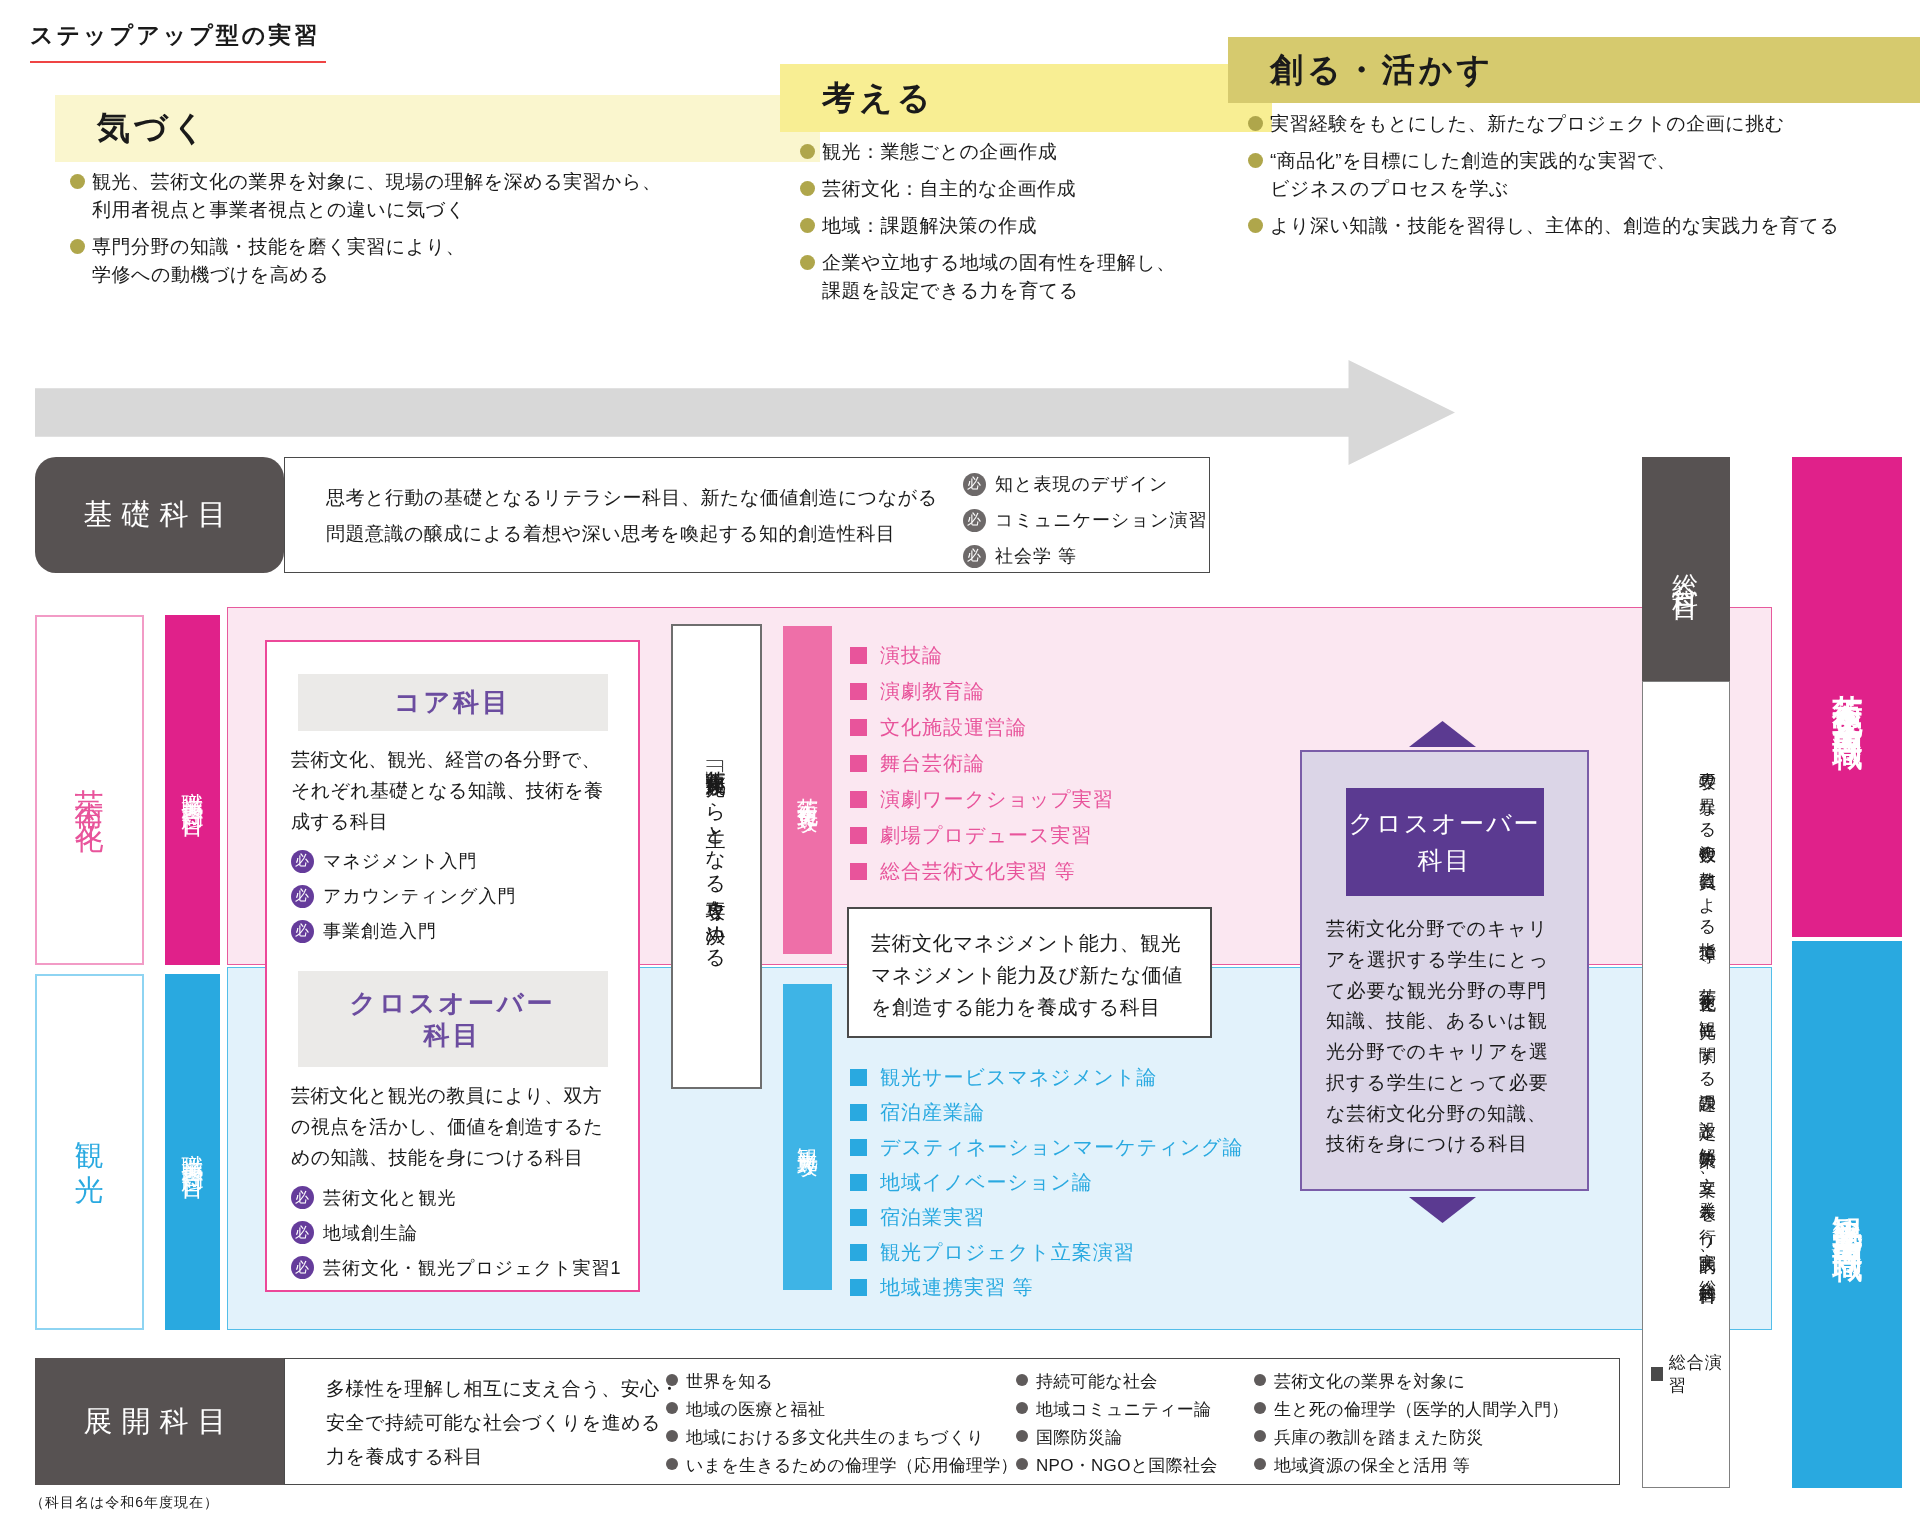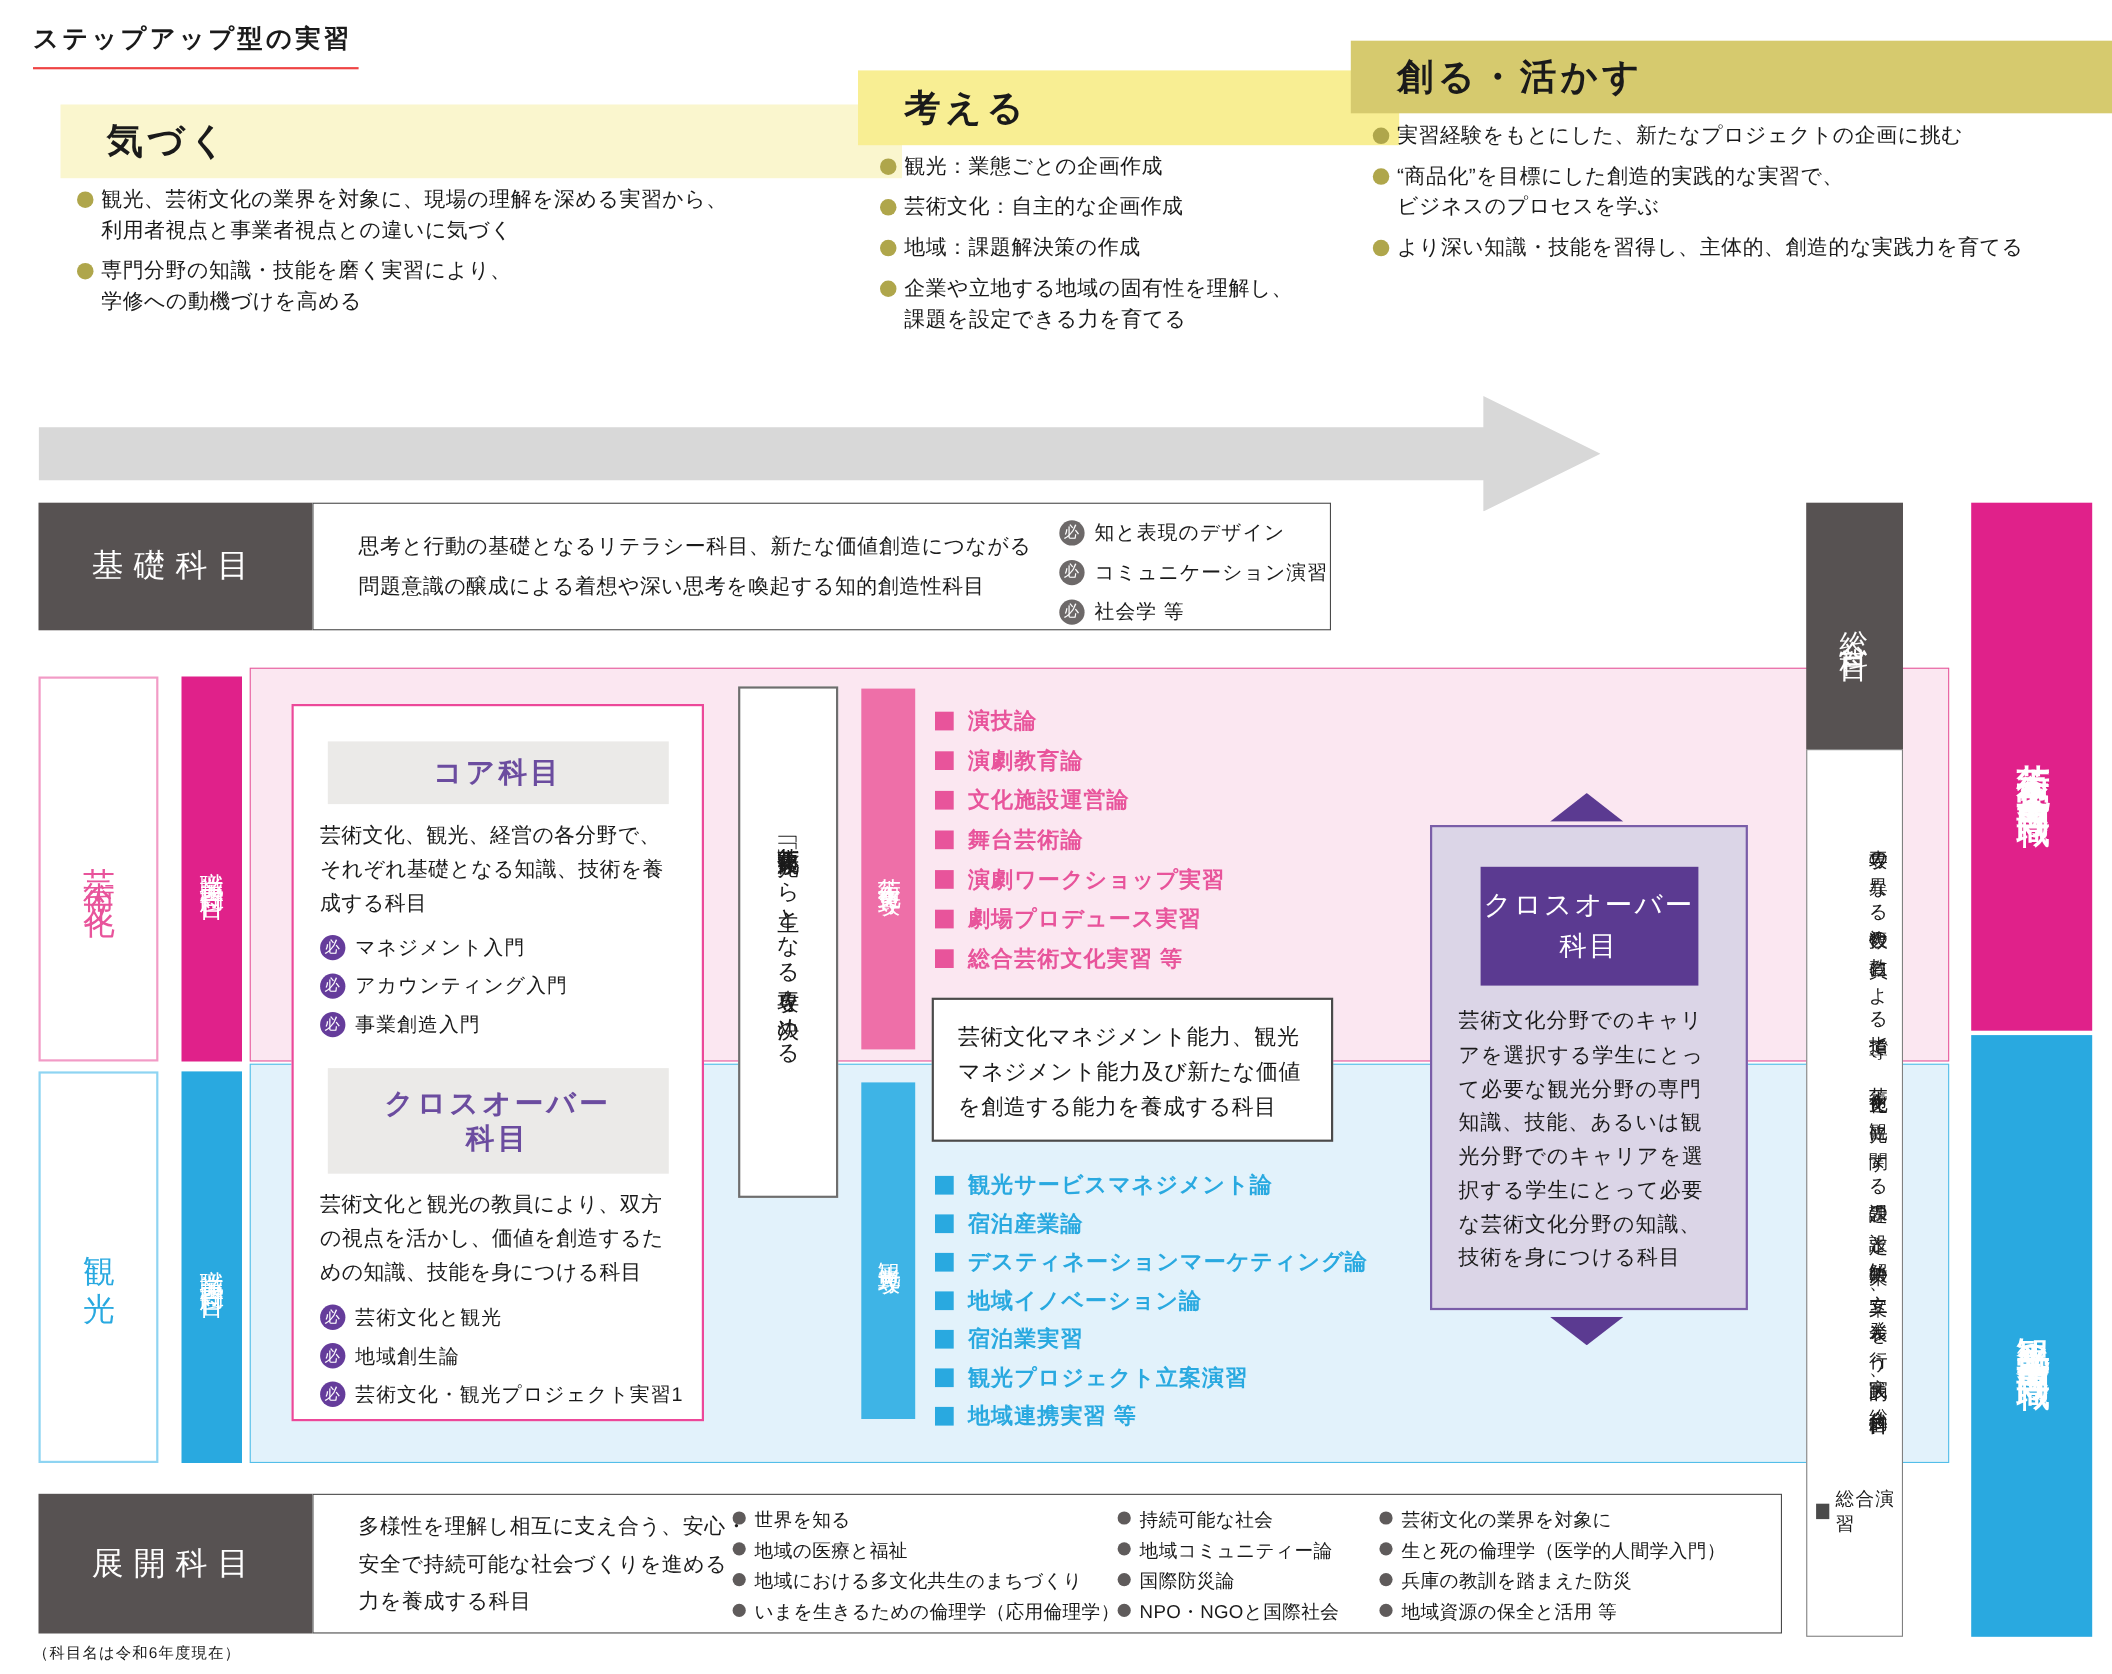--- a/index.html
+++ b/index.html
@@ -70,21 +70,21 @@
   .decide-box .vtext{font-size:20px;font-weight:500;letter-spacing:1px;}
 
   
   .major-tab{display:flex;align-items:center;justify-content:center;color:#fff;z-index:3;}
   .art-tab{left:783px;top:626px;width:49px;height:328px;background:#EE6FA8;}
   .tour-tab{left:783px;top:984px;width:49px;height:306px;background:#3EB4E6;}
   .major-tab .vtext{font-size:21px;letter-spacing:3px;font-weight:500;}
 
   
   .subj-list{list-style:none;margin:0;padding:0;z-index:3;}
-  .subj-list li{display:flex;align-items:center;height:36px;font-size:20px;letter-spacing:1px;font-weight:700;}
+  .subj-list li{display:flex;align-items:center;height:36px;font-size:20px;letter-spacing:1px;font-weight:400;}
   .sq{flex:0 0 auto;width:17px;height:17px;margin-right:13px;}
   .pink-list{left:850px;top:637px;}
   .pink-list li{color:#E8549B;}
   .pink-list .sq{background:#E8549B;}
   .blue-list{left:850px;top:1060px;}
   .blue-list li{color:#29A9E0;height:35px;}
   .blue-list .sq{background:#29A9E0;}
 
   
   .bridge-box{left:847px;top:907px;width:365px;height:131px;background:#fff;border:2px solid #4A4A4A;
@@ -177,21 +177,21 @@
 ビジネスのプロセスを学ぶ</span>
       </li>
     <li>
         <span class="dot"></span>
         <span class="pre">より深い知識・技能を習得し、主体的、創造的な実践力を育てる</span>
       </li>
   </ul>
 
   <div class="abs flow-arrow"></div>
 
-  <div class="abs dark-box" style="left:35px;top:457px;width:249px;height:116px;">基礎科目</div>
+  <div class="abs dark-box" style="left:35px;top:457px;width:249px;height:116px;border-radius:21px;">基礎科目</div>
   <div class="abs info-box" style="left:284px;top:457px;width:926px;height:116px;box-sizing:border-box;">
     <div class="pre" style="position:absolute;left:41px;top:22px;font-size:19px;line-height:1.9;letter-spacing:0.5px;">思考と行動の基礎となるリテラシー科目、新たな価値創造につながる
 問題意識の醸成による着想や深い思考を喚起する知的創造性科目</div>
     <div style="position:absolute;left:678px;top:14px;">
       <div class="req-item">
           <span class="req-badge">必</span>
           <span>知と表現のデザイン</span>
         </div>
       <div class="req-item">
           <span class="req-badge">必</span>

